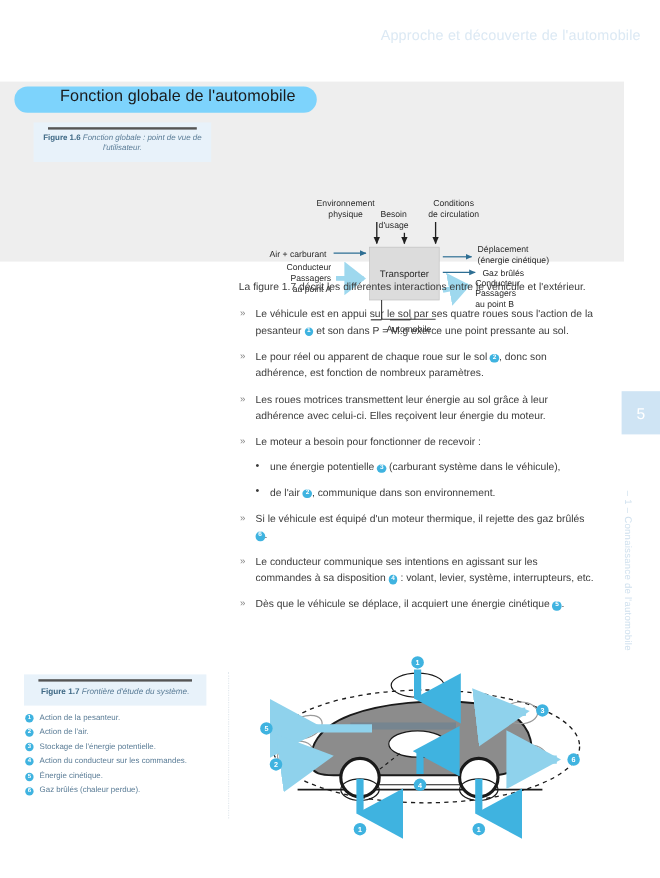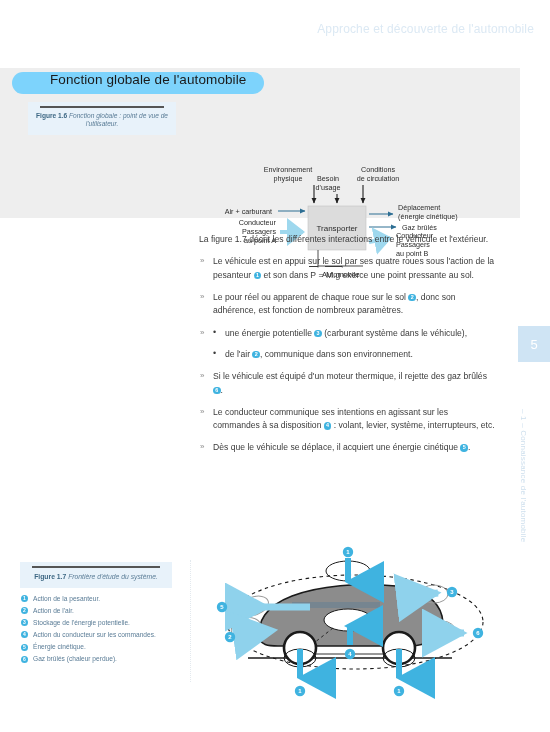--- a/index.html
+++ b/index.html
@@ -366,22 +366,26 @@
   <ul class="dash-list">
 
     <li>
       <span>Le véhicule est en appui sur le sol par ses quatre roues sous l'action de la pesanteur </span><span class="marker">1</span><span> et son dans </span><span class="vec"><span>P</span><span class="tip">›</span></span><span> = </span><span class="vec"><span>M.g</span><span class="tip">›</span></span><span> exerce une point pressante au sol.</span>
     </li>
 
     <li>
       <span>Le pour réel ou apparent de chaque roue sur le sol </span><span class="marker">2</span><span>, donc son adhérence, est fonction de nombreux paramètres.</span>
     </li>
 
-
-    <li>
+    <li>
+      <span>Les roues motrices transmettent leur énergie au sol grâce à leur adhérence avec celui-ci. Elles reçoivent leur énergie du moteur.</span>
+    </li>
+
+    <li>
+      <span>Le moteur a besoin pour fonctionner de recevoir :</span>
       <ul class="sub-list">
         <li>
           <span>une énergie potentielle </span><span class="marker">3</span><span> (carburant système dans le véhicule),</span>
         </li>
         <li>
           <span>de l'air </span><span class="marker">2</span><span>, communique dans son environnement.</span>
         </li>
       </ul>
     </li>
 

